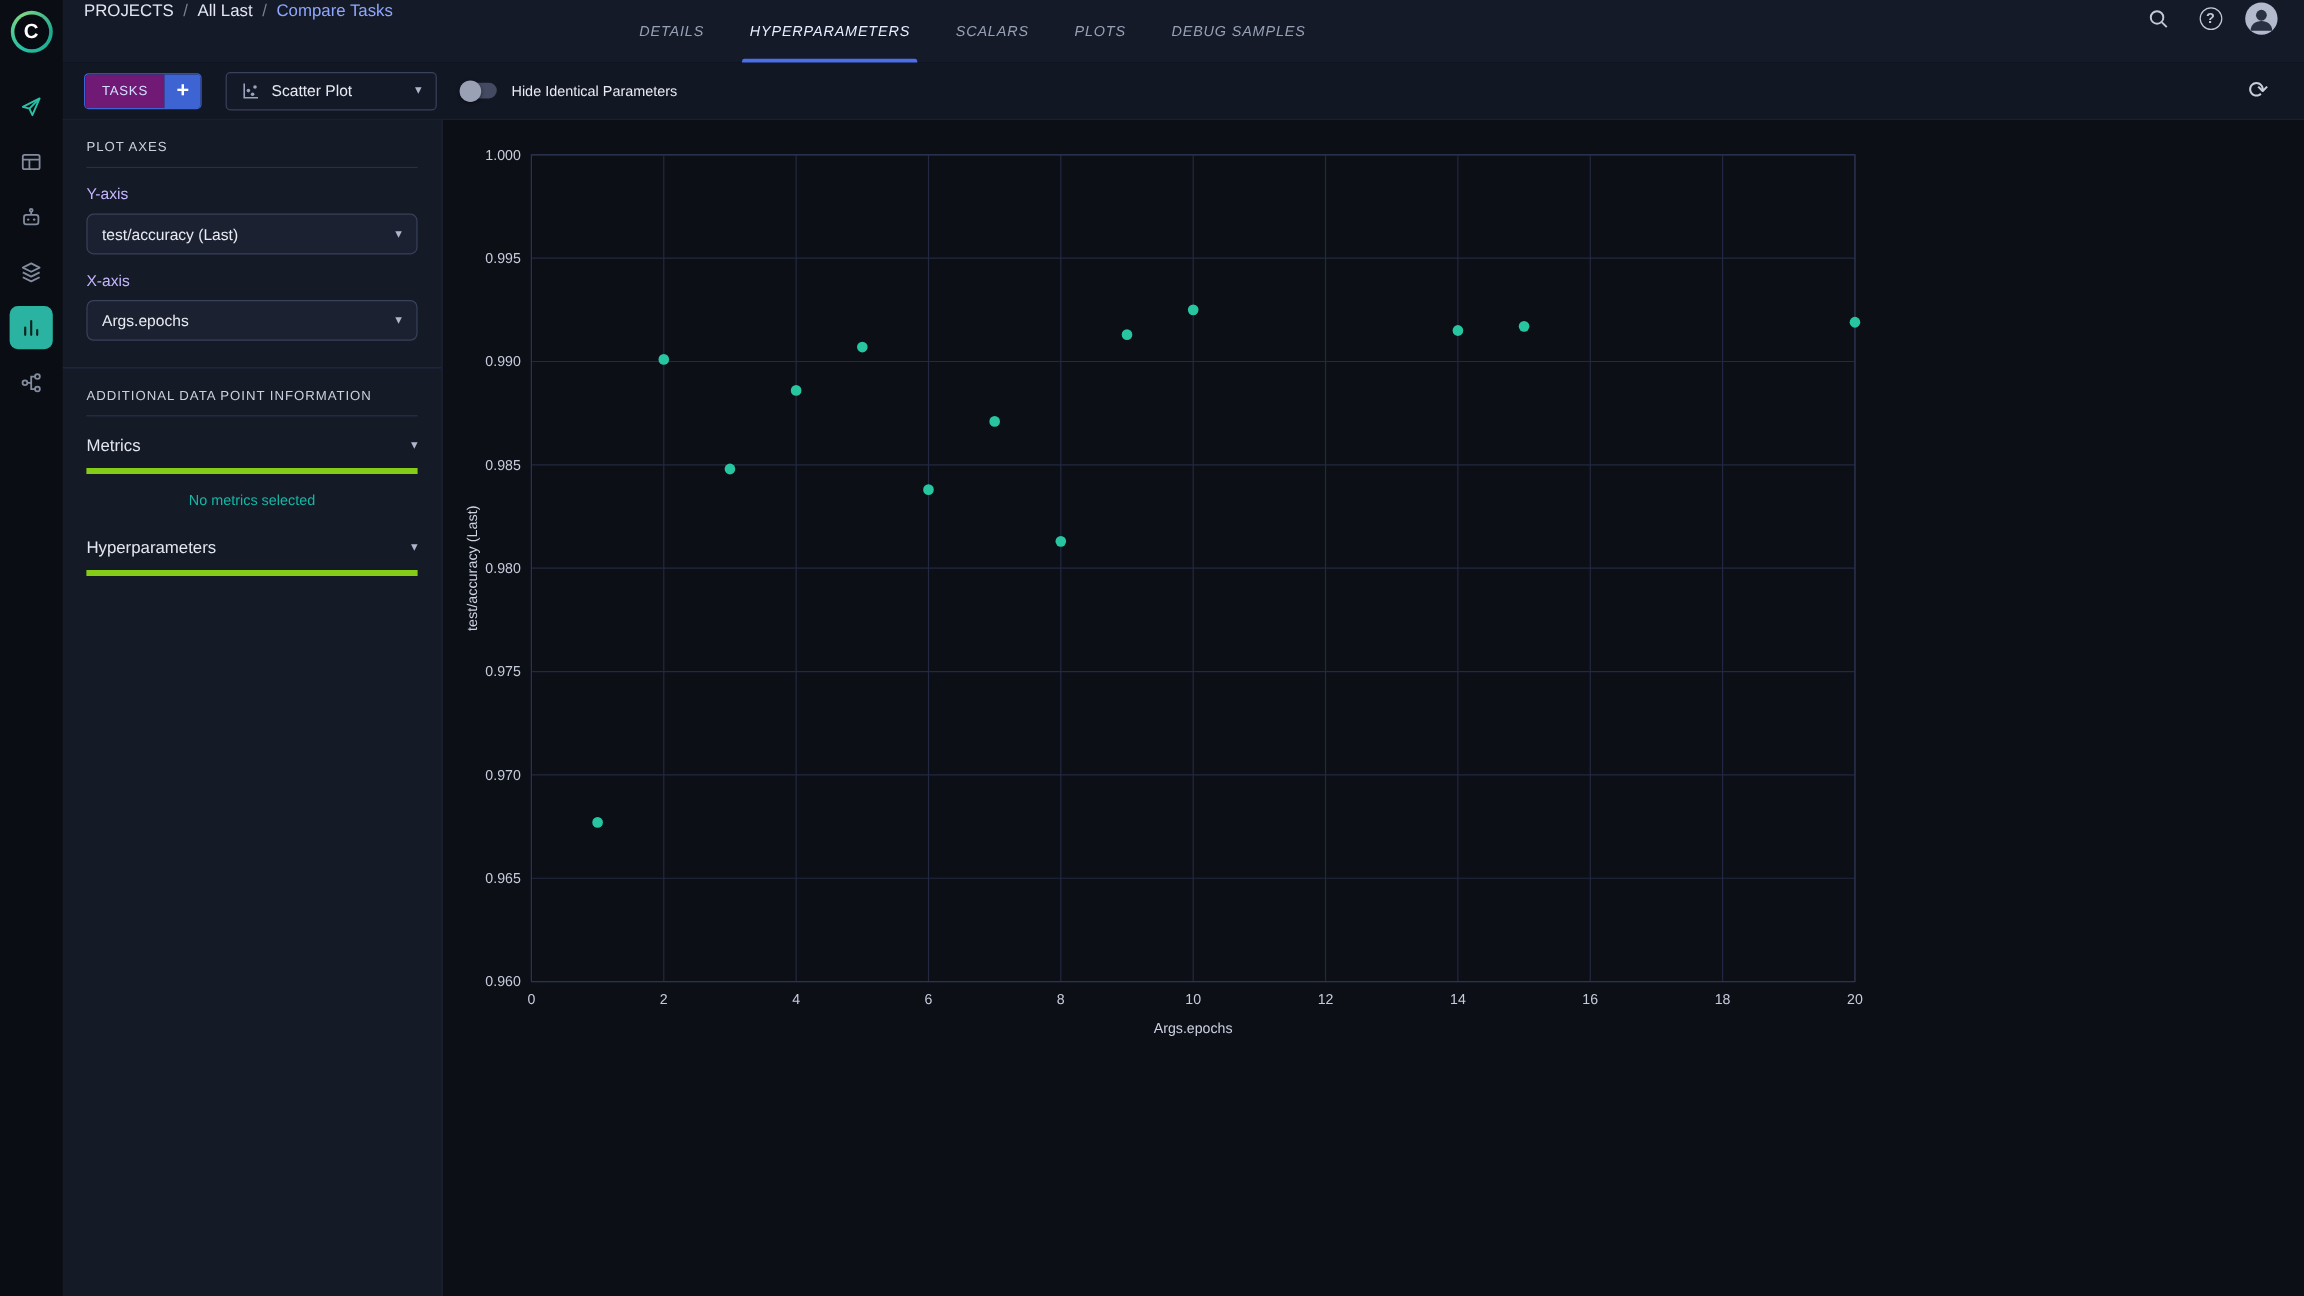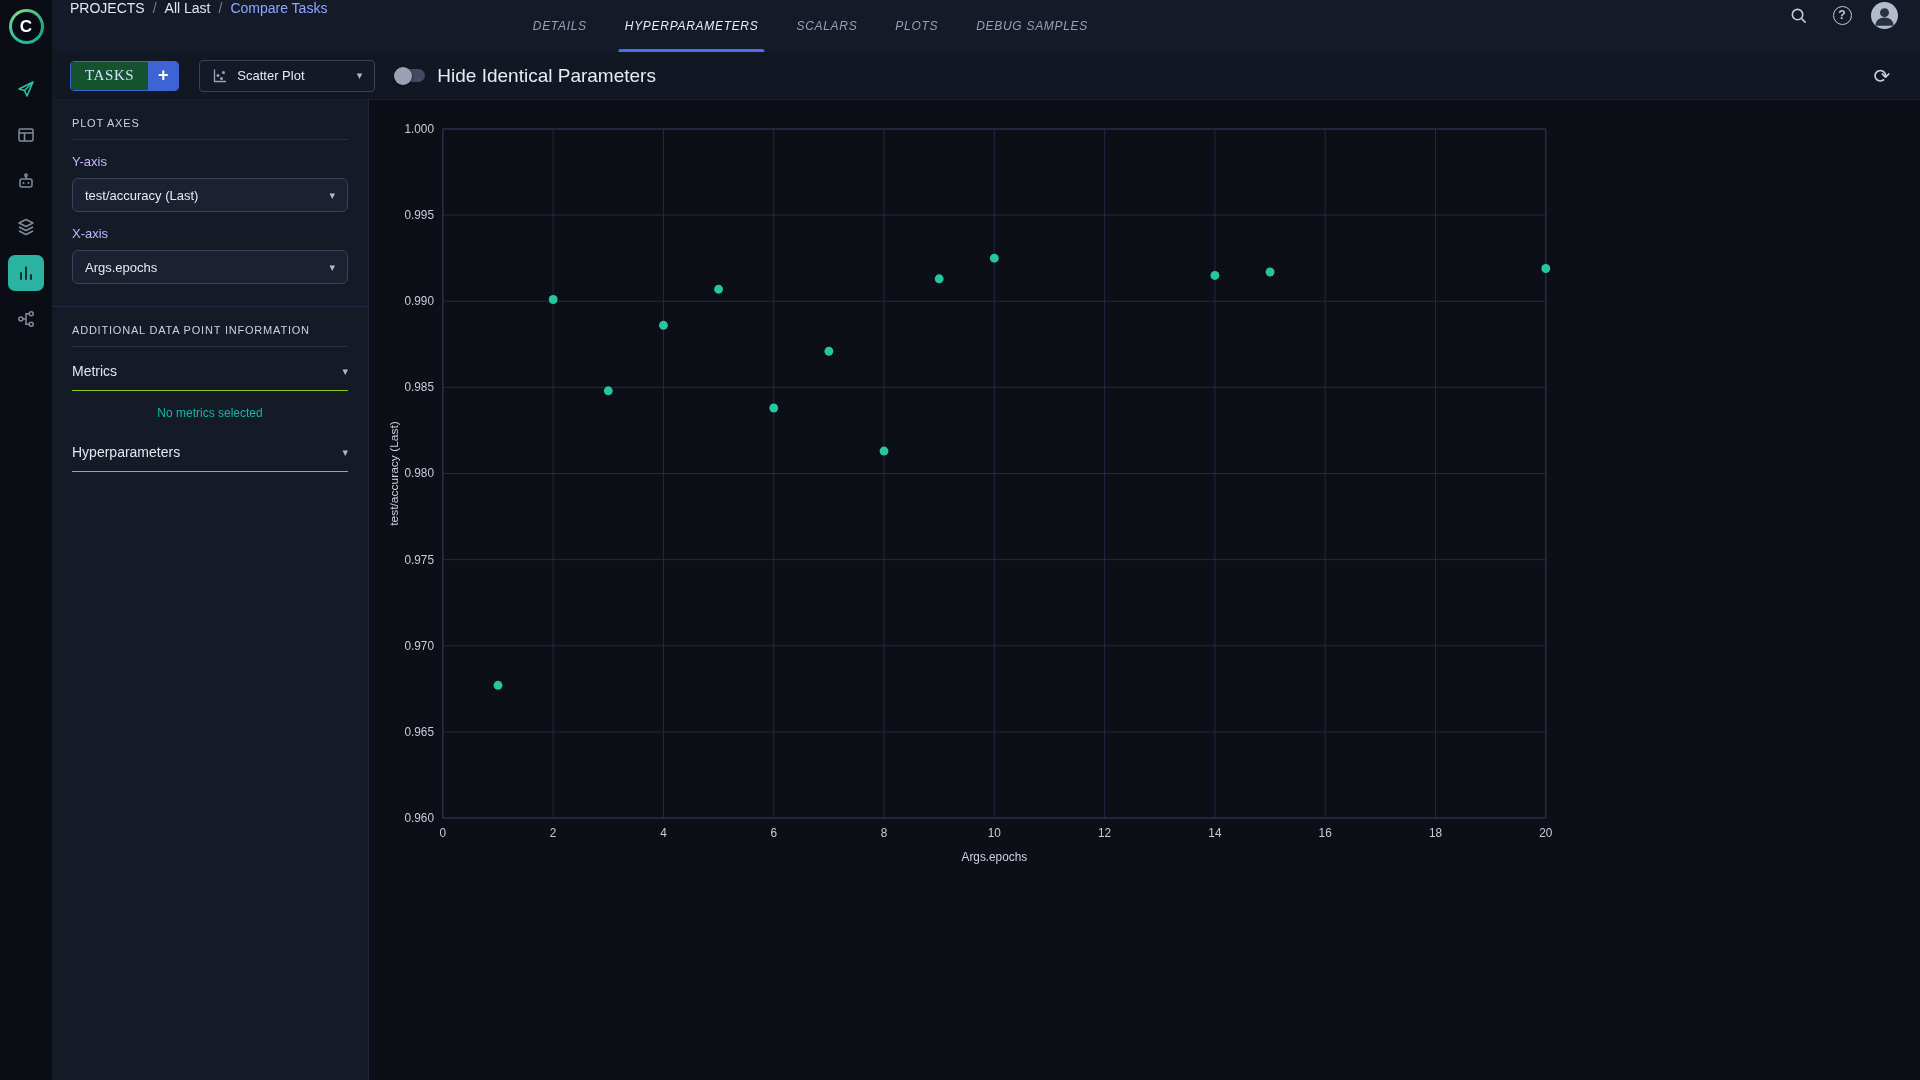--- a/index.html
+++ b/index.html
@@ -83,22 +83,22 @@
   .toolbar {
     height: 48px; background: #121724; display: flex; align-items: center;
     padding: 0 22px 0 18px; gap: 20px; flex-shrink: 0;
     border-bottom: 1px solid #1b2030;
   }
   .tasks-btn {
     display: flex; height: 30px; border-radius: 4px; overflow: hidden;
     border: 1px solid #3e63d2; cursor: pointer;
   }
   .tasks-label {
-    background: #14532d; color: #d4e0ff; font-size: 15px; letter-spacing: .6px;
-    display: flex; align-items: center; padding: 0 14px; font-family: Liberation Serif, serif;
+    background: #701a75; color: #d4e0ff; font-size: 11px; letter-spacing: .6px;
+    display: flex; align-items: center; padding: 0 14px;
   }
   .tasks-add {
     background: #3e63d2; color: #ffffff; width: 30px; display: flex;
     align-items: center; justify-content: center; font-size: 18px; font-weight: bold;
   }
   .view-select {
     height: 32px; min-width: 176px; border: 1px solid #3a415a; border-radius: 4px;
     background: #131927; display: flex; align-items: center; gap: 9px;
     padding: 0 12px; font-size: 13px; color: #e7eaf3; cursor: pointer;
   }
@@ -107,21 +107,21 @@
 
   .toggle-wrap { display: flex; align-items: center; gap: 12px; }
   .toggle {
     position: relative; width: 30px; height: 13px; border-radius: 7px;
     background: #434a61; cursor: pointer; display: inline-block;
   }
   .toggle .knob {
     position: absolute; left: -1px; top: -2.5px; width: 18px; height: 18px;
     border-radius: 50%; background: #9aa1b4; box-shadow: 0 1px 3px rgba(0,0,0,.5);
   }
-  .toggle-label { font-size: 19px; color: #e9ebf3; }
+  .toggle-label { font-size: 12px; color: #e9ebf3; }
   .refresh-btn {
     margin-left: auto; color: #c9cedd; font-size: 20px; cursor: pointer;
     width: 32px; height: 32px; display: flex; align-items: center; justify-content: center;
   }
 
   
   .content { flex: 1; display: flex; min-height: 0; }
   .panel {
     width: 317px; flex-shrink: 0; background: #151a27;
     border-right: 1px solid #20263a; padding: 0 20px; overflow: hidden;
@@ -133,21 +133,21 @@
   .field-label { display: block; font-size: 13px; color: #c4b5fd; margin: 14px 0 9px; }
   .select {
     height: 34px; display: flex; align-items: center; justify-content: space-between;
     padding: 0 12px; background: #1b2130; border: 1px solid #3a415a;
     border-radius: 6px; font-size: 13px; color: #e8eaf2; cursor: pointer;
   }
   .panel-hr { border: 0; border-top: 1px solid #232942; margin: 22px -20px 0; }
   .collapse-row {
     display: flex; align-items: center; justify-content: space-between;
     font-size: 14px; color: #e3e6ef; padding: 16px 0 11px;
-    border-bottom: 1px solid #84cc16; cursor: pointer;
+    border-bottom: 5px solid #84cc16; cursor: pointer;
   }
   .empty-note {
     text-align: center; color: #14b8a6; font-size: 12px; padding: 15px 0 8px;
   }
 
   .plot-area { flex: 1; background: #0c0f16; position: relative; }
   #chart-svg { width: 100%; height: 100%; display: block; }
   #chart-svg .grid { stroke: #232942; stroke-width: 1; }
   #chart-svg .frame { fill: none; stroke: #2c3350; stroke-width: 1; }
   #chart-svg .tick { fill: #c7ccdc; font-family: "Liberation Sans", sans-serif; font-size: 12px; }

